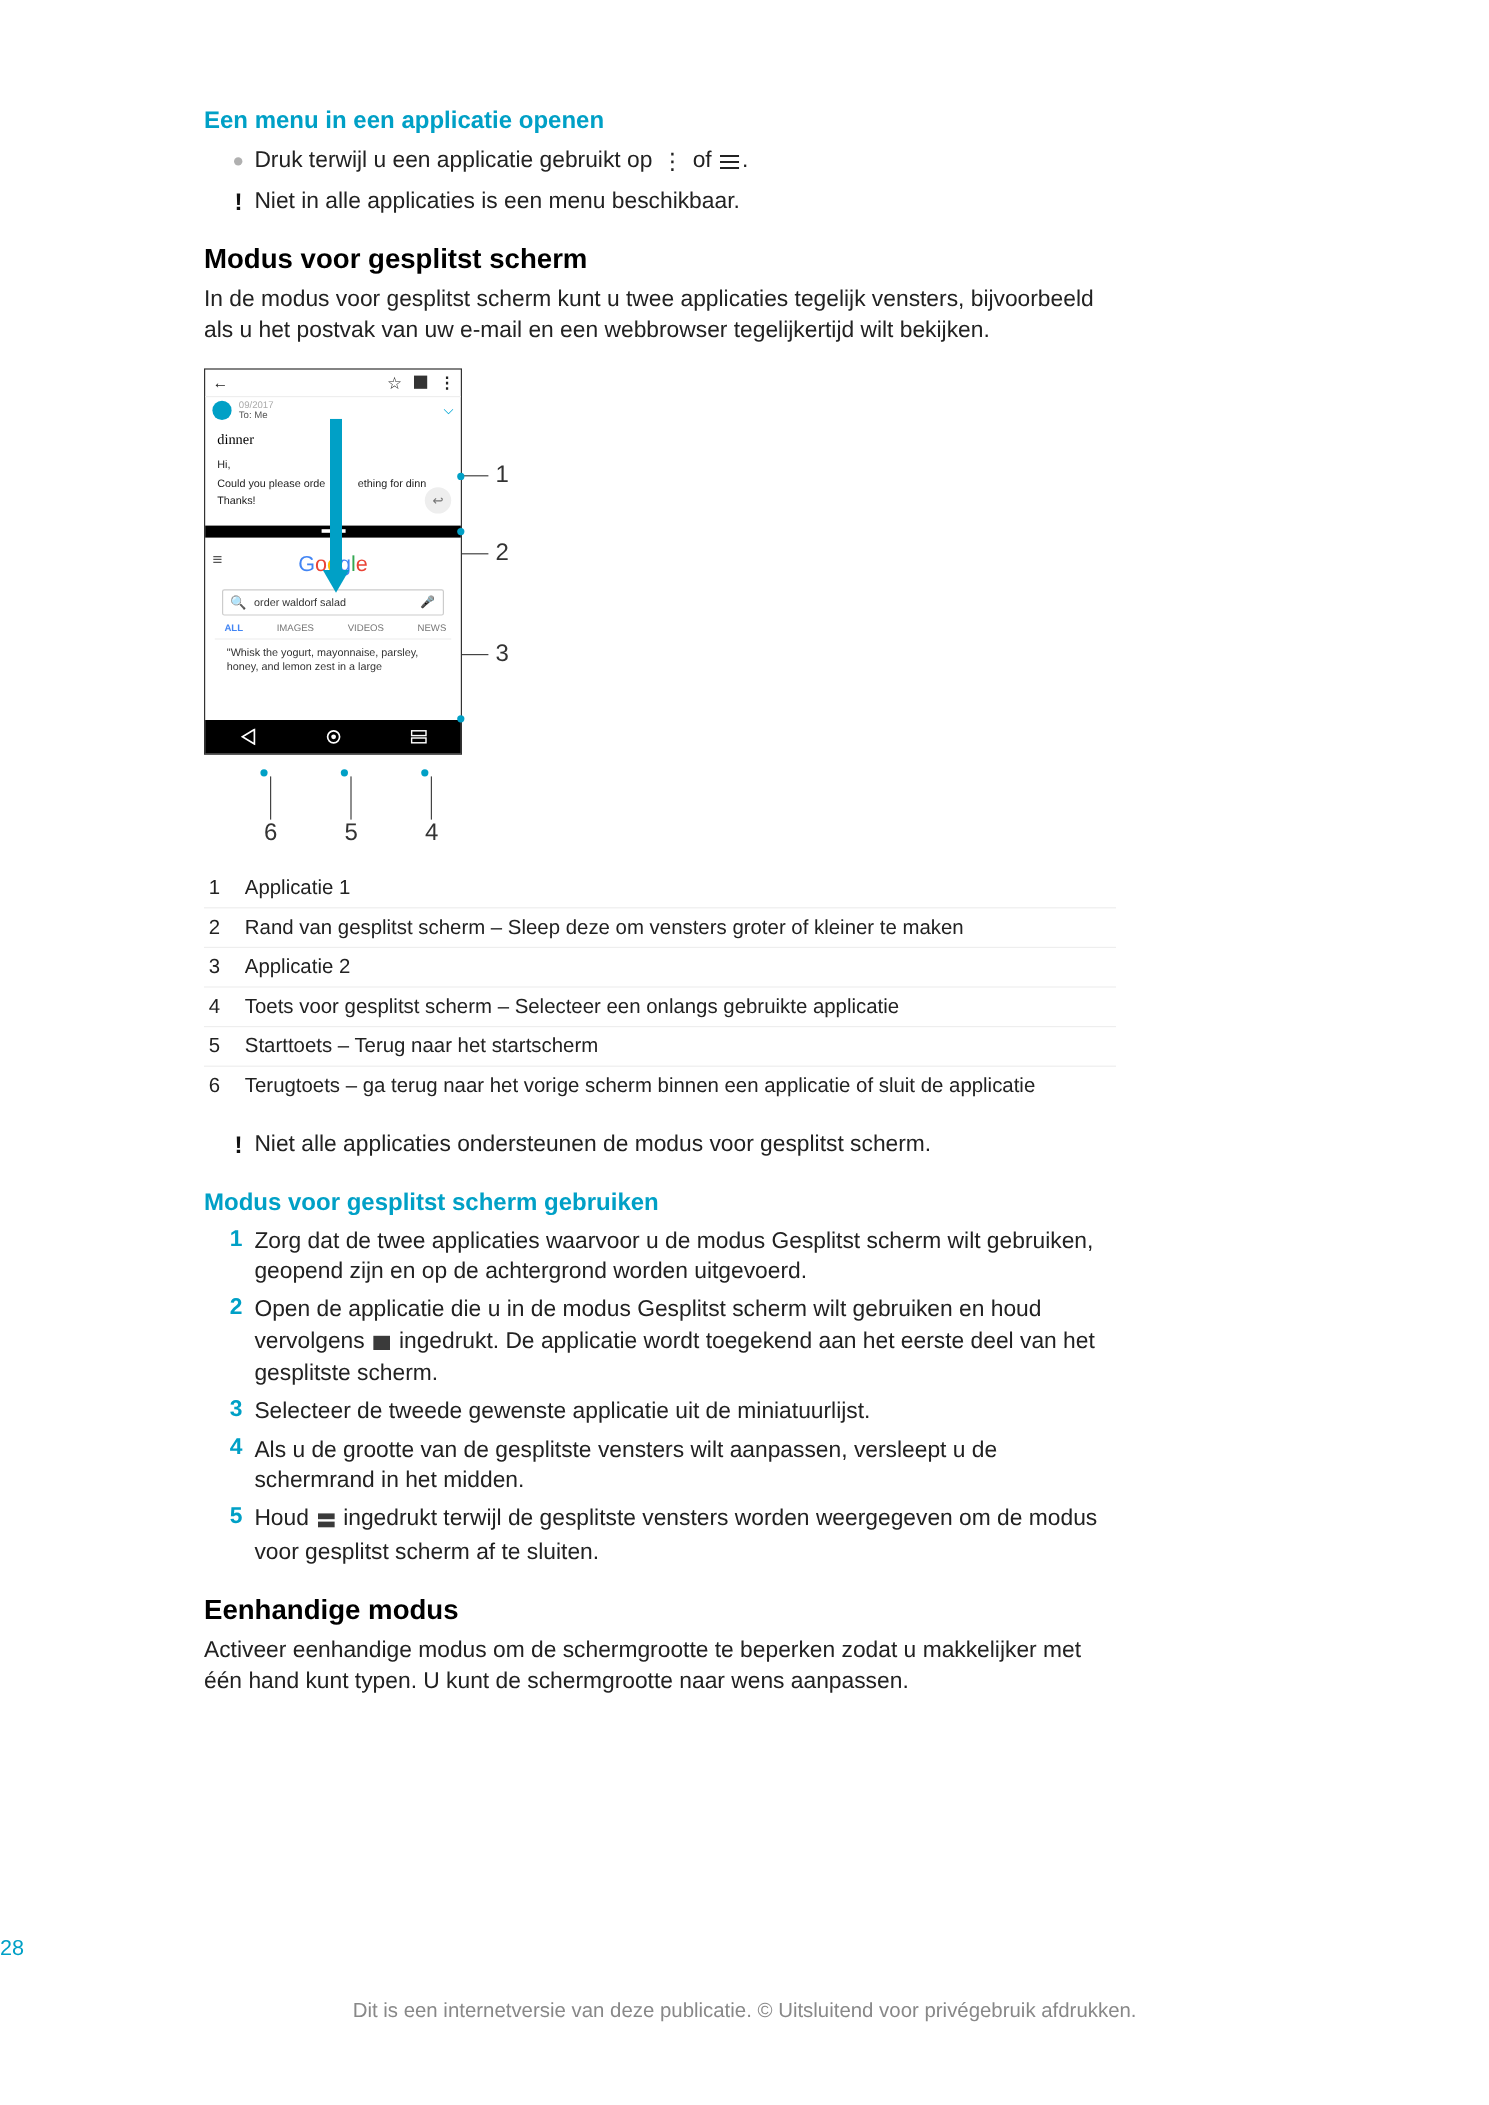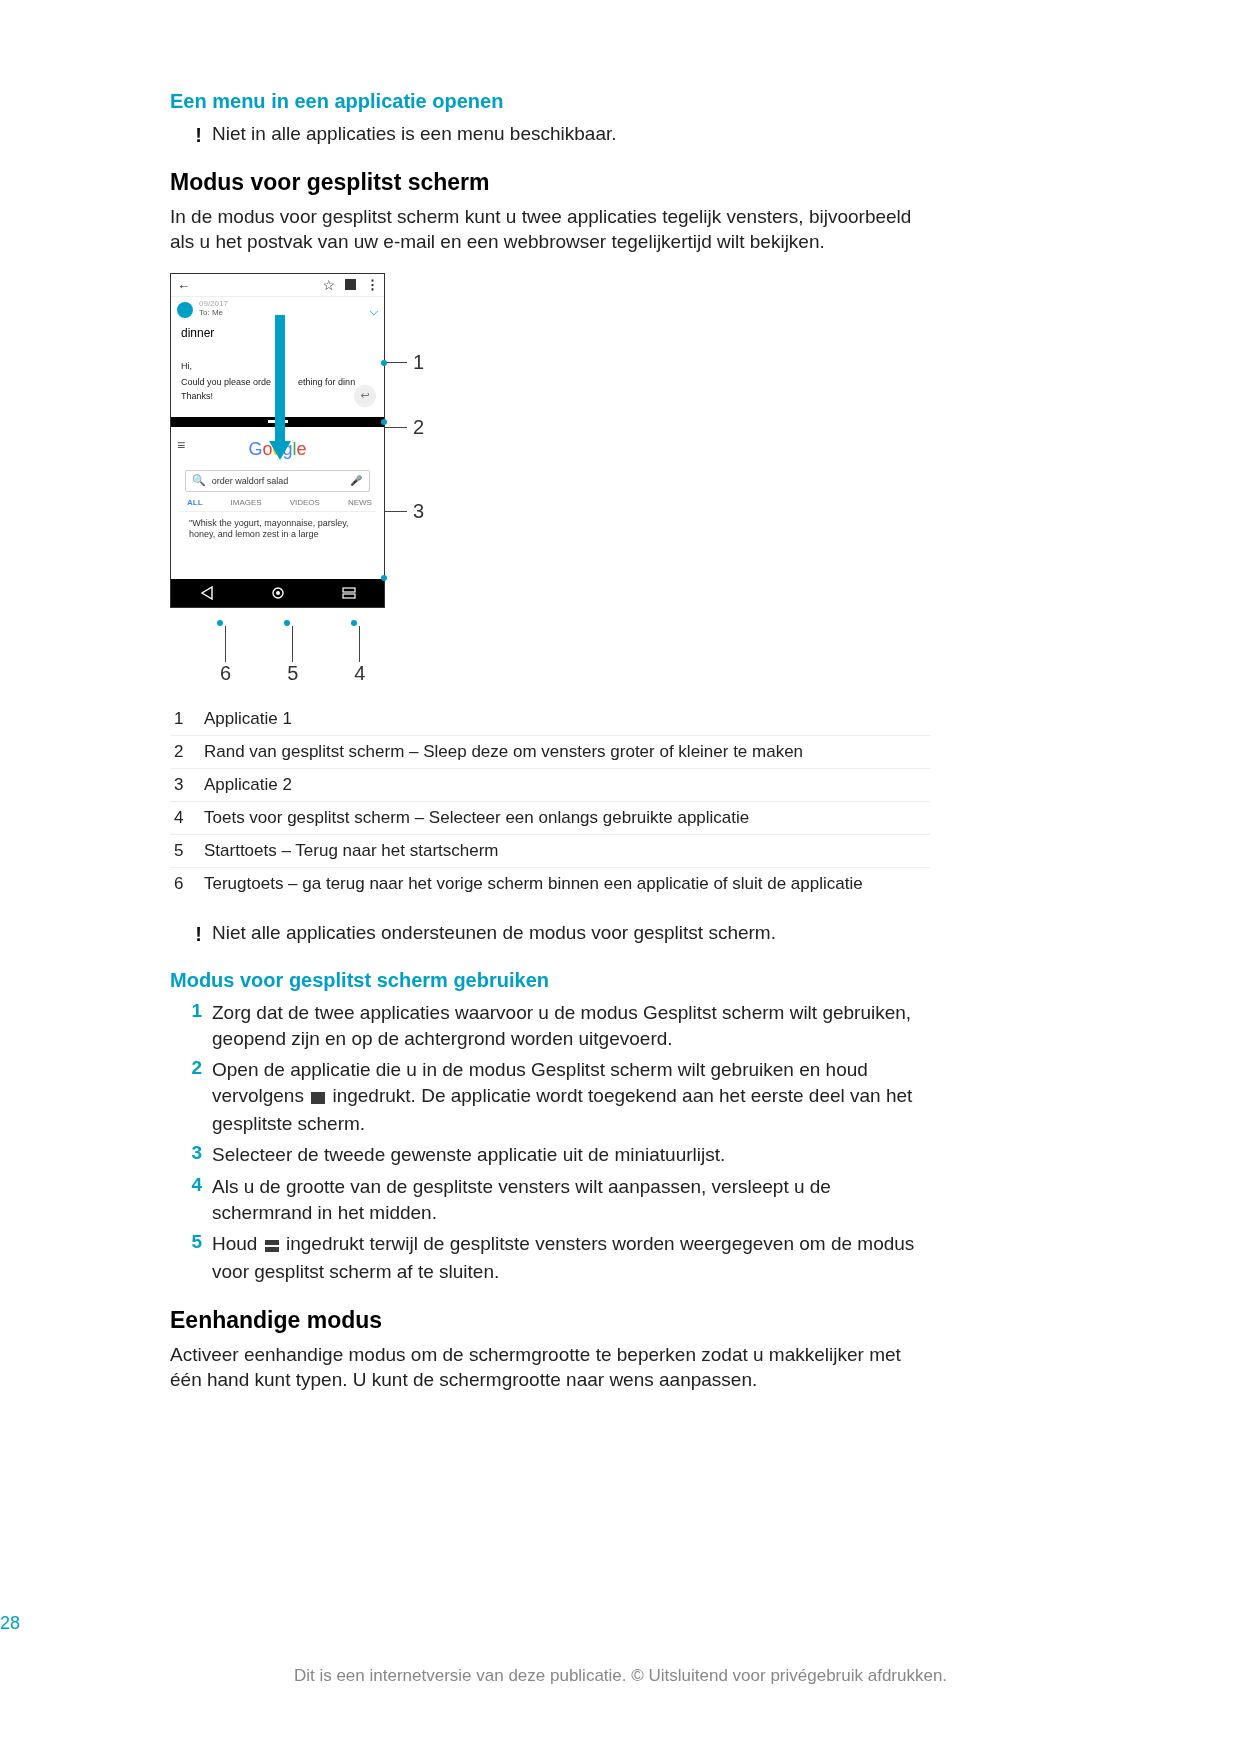--- a/index.html
+++ b/index.html
@@ -106,34 +106,34 @@
     justify-content: space-between;
     padding: 0 6px;
     border-bottom: 1px solid #eee;
   }
   .phone-topbar span { font-size: 13px; }
   .phone-topbar .star { font-size: 14px; }
   .phone-topbar .archive { width: 11px; height: 11px; background: #333; }
   .phone-topbar .dots { font-weight: bold; letter-spacing: -1px; }
   .email-head {
     display: flex;
-    align-items: flex-end;
+    align-items: center;
     padding: 3px 6px 0 6px;
   }
   .avatar {
     width: 16px; height: 16px; border-radius: 50%; background: #00a0c6;
     margin-right: 6px;
   }
   .email-head .meta { font-size: 8px; line-height: 1.1; color: #555; }
   .email-head .chev { margin-left: auto; color: #00a7d4; font-size: 11px; }
   .email-body {
     padding: 8px 10px 12px 10px;
     position: relative;
   }
-  .email-body .subject { font-size: 12px; color: #000; margin-bottom: 21px; }
+  .email-body .subject { font-size: 12px; color: #000; margin-bottom: 8px; font-family: Liberation Serif, serif; }
   .email-body .hi { font-size: 9px; margin-bottom: 6px; }
   .email-body .line { font-size: 9px; margin-bottom: 4px; }
   .reply-icon {
     position: absolute;
     right: 8px;
     bottom: 10px;
     width: 22px; height: 22px;
     border-radius: 50%;
     background: #eee;
     display: flex; align-items: center; justify-content: center;
@@ -293,20 +293,35 @@
   }
 </style>
 </head>
 <body>
 
 <div class="page">
   <div class="content">
 
     <h2 class="section-blue teal">Een menu in een applicatie openen</h2>
 
+    <div class="row">
+      <div class="marker-col">
+          <div class="bullet-grey"></div>
+        </div>
+      <div class="text">
+        <span>Druk terwijl u een applicatie gebruikt op </span>
+        <span class="inline-icon">⋮</span>
+        <span> of </span>
+        <span class="inline-icon">
+          <svg width="16" height="12" viewBox="0 0 16 12">
+              <path stroke="#222" stroke-width="1.5" d="M0 1h16M0 6h16M0 11h16"></path>
+            </svg>
+        </span><span>.</span>
+      </div>
+    </div>
 
     <div class="row" style="margin-top:6px;margin-bottom:14px;">
       <div class="marker-col">
           <span class="exclaim">!</span>
         </div>
       <div class="text">Niet in alle applicaties is een menu beschikbaar.</div>
     </div>
 
     <h3 class="section-black">Modus voor gesplitst scherm</h3>
     <p>In de modus voor gesplitst scherm kunt u twee applicaties tegelijk vensters, bijvoorbeeld als u het postvak van uw e-mail en een webbrowser tegelijkertijd wilt bekijken.</p>

